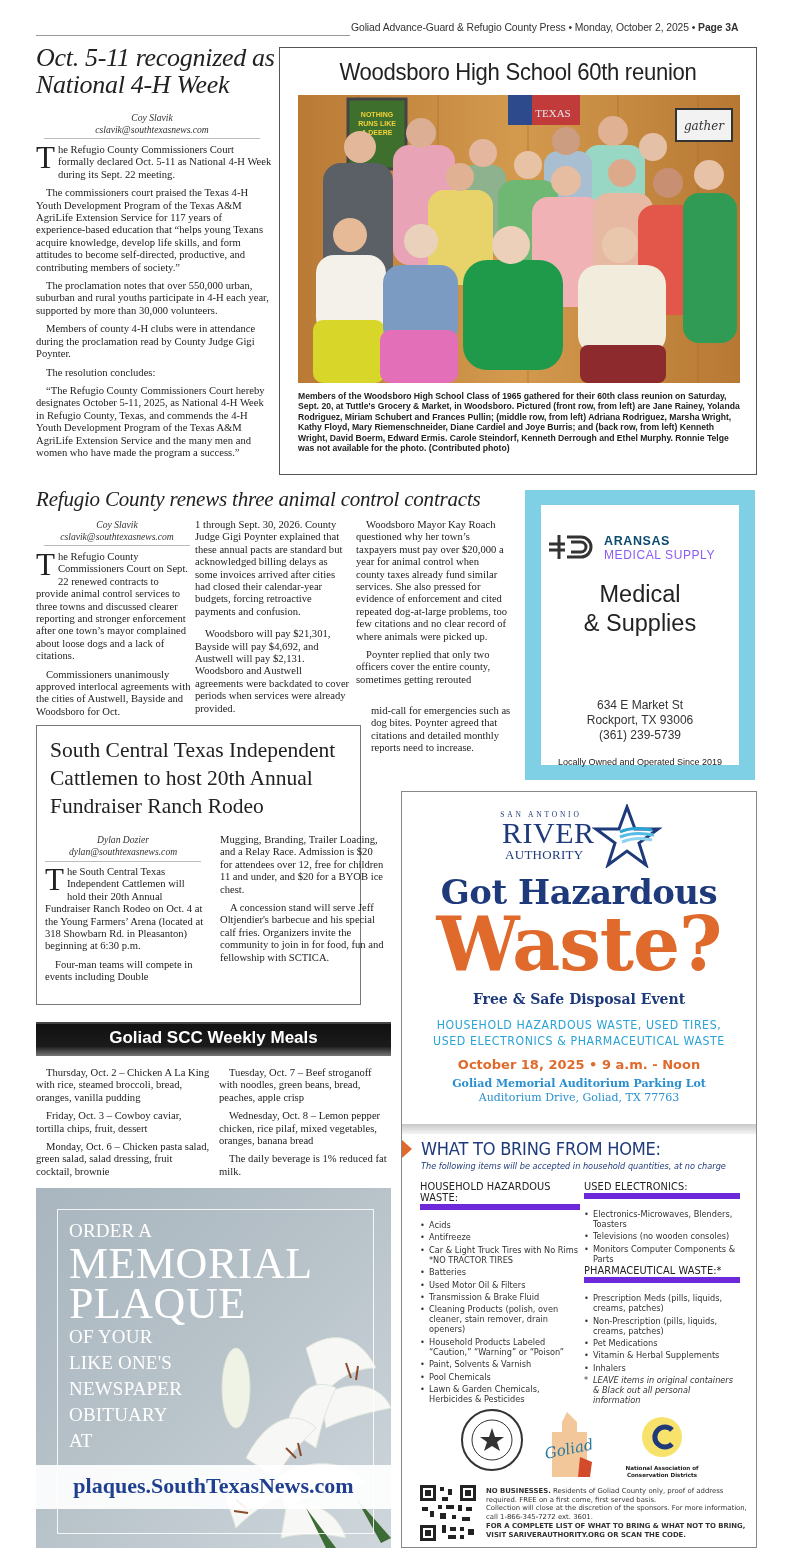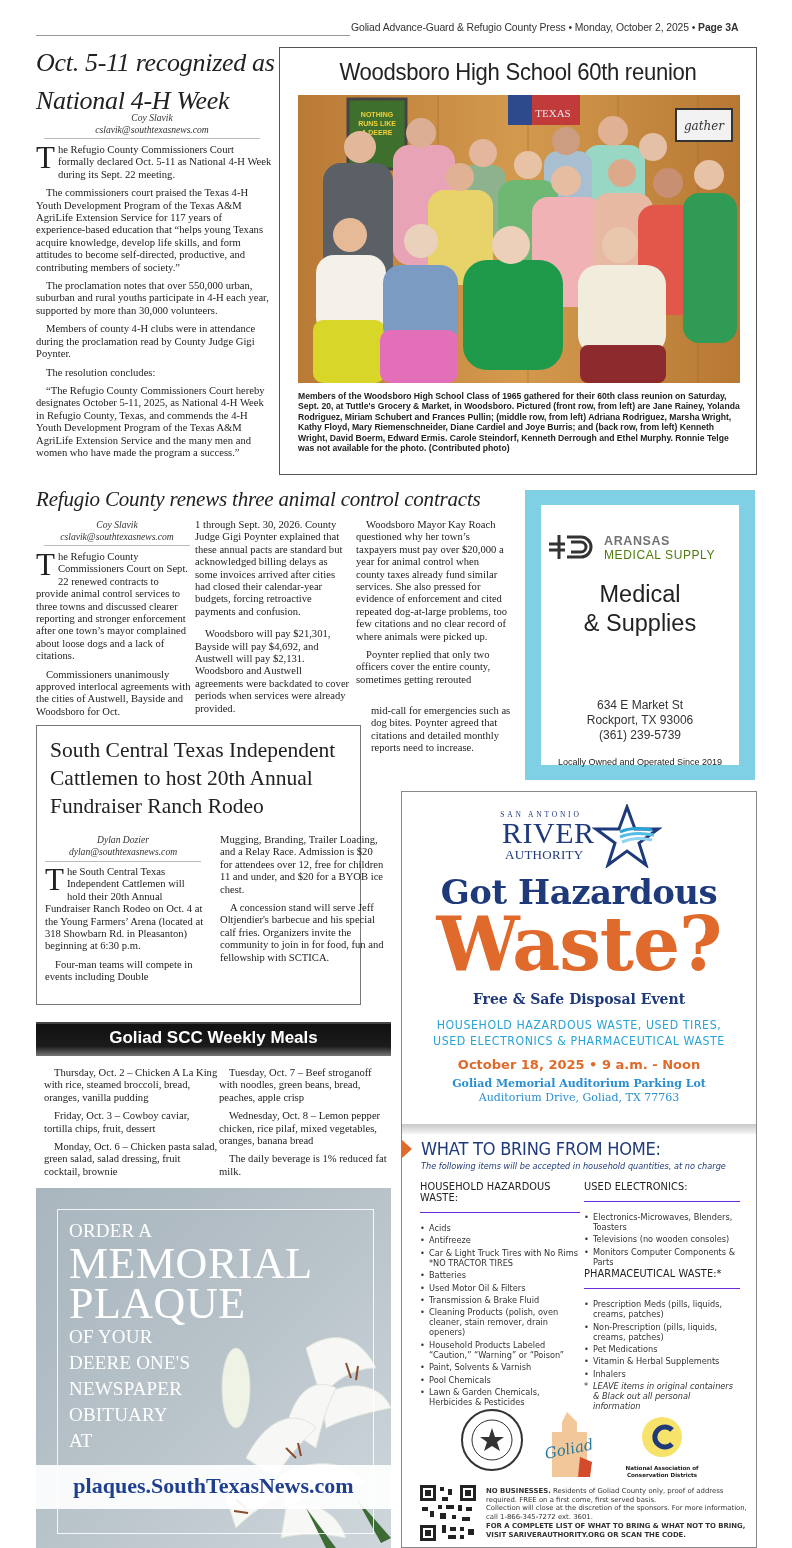--- a/index.html
+++ b/index.html
@@ -12,21 +12,21 @@
   .dropcap { float: left; font-size: 31px; line-height: 24px; margin: 2px 3px 0 0; font-family: "Liberation Serif", serif; }
   .byline { font-family: "Liberation Serif", serif; font-style: italic; font-size: 9.6px; line-height: 12px; text-align: center; color: #333; }
   .rule { border-bottom: 1px solid #bbb; }
 
   
   #header-line { left: 36px; top: 35px; width: 314px; border-top: 1px solid #999; }
   #header-text { left: 351px; top: 22px; font-family: "Liberation Sans", sans-serif; font-size: 10.4px; color: #333; letter-spacing: -0.1px; }
   #header-text b { font-weight: bold; }
 
   
-  #h4-title { left: 36px; top: 44px; width: 240px; font-family: "Liberation Serif", serif; font-style: italic; font-size: 26px; line-height: 38px; color: #222; letter-spacing: -0.3px; }
+  #h4-title { left: 36px; top: 44px; width: 240px; font-family: "Liberation Serif", serif; font-style: italic; font-size: 26px; line-height: 27px; color: #222; letter-spacing: -0.3px; }
   #h4-byline { left: 44px; top: 112px; width: 216px; padding-bottom: 2px; }
   #h4-body { left: 36px; top: 144px; width: 236px; }
 
   
   #photo-box { left: 279px; top: 47px; width: 478px; height: 428px; border: 1px solid #555; }
   #photo-title { left: 0; top: 10px; width: 100%; text-align: center; font-family: "Liberation Sans", sans-serif; font-size: 24px; color: #222; letter-spacing: -0.3px; transform: scaleX(0.92); }
   #photo { left: 18px; top: 47px; width: 442px; height: 288px; overflow: hidden; background: #c4883c; }
   #photo-caption { left: 18px; top: 343px; width: 446px; font-family: "Liberation Sans", sans-serif; font-weight: bold; font-size: 8.6px; line-height: 10.4px; color: #222; }
 
   
@@ -34,37 +34,37 @@
   #ac-byline { left: 44px; top: 519px; width: 146px; padding-bottom: 2px; }
   #ac-col1 { left: 36px; top: 551px; width: 155px; }
   #ac-col2 { left: 195px; top: 519px; width: 155px; }
   #ac-col3 { left: 356px; top: 519px; width: 153px; }
   #ac-col3-wrap { left: 371px; top: 705px; width: 140px; }
 
   
   #aransas { left: 525px; top: 490px; width: 230px; height: 290px; background: #7fcfe5; }
   #aransas-inner { left: 16px; top: 15px; width: 198px; height: 260px; background: #fff; }
   #aransas-logo { left: 6px; top: 28px; width: 52px; height: 28px; }
-  #aransas-name1 { left: 63px; top: 29px; font-family: "Liberation Sans", sans-serif; font-weight: bold; font-size: 12.5px; letter-spacing: 0.6px; color: #737373; }
-  #aransas-name2 { left: 63px; top: 43px; font-family: "Liberation Sans", sans-serif; font-size: 12px; letter-spacing: 0.6px; color: #4d7c0f; }
+  #aransas-name1 { left: 63px; top: 29px; font-family: "Liberation Sans", sans-serif; font-weight: bold; font-size: 12.5px; letter-spacing: 0.6px; color: #0c4a6e; }
+  #aransas-name2 { left: 63px; top: 43px; font-family: "Liberation Sans", sans-serif; font-size: 12px; letter-spacing: 0.6px; color: #8b5cf6; }
   #aransas-headline { left: 0; top: 75px; width: 100%; text-align: center; font-family: "Liberation Sans", sans-serif; font-size: 23.5px; line-height: 29px; color: #222; }
   #aransas-address { left: 0; top: 193px; width: 100%; text-align: center; font-family: "Liberation Sans", sans-serif; font-size: 12px; line-height: 15px; color: #333; }
   #aransas-tagline { left: 0; top: 252px; width: 100%; text-align: center; font-family: "Liberation Sans", sans-serif; font-size: 9px; color: #222; }
 
   
   #ct-box { left: 36px; top: 725px; width: 325px; height: 280px; border: 1px solid #777; }
   #ct-title { left: 13px; top: 10px; width: 336px; font-family: "Liberation Serif", serif; font-size: 21.5px; line-height: 28px; color: #222; }
   #ct-byline { left: 8px; top: 108px; width: 156px; padding-bottom: 3px; }
   #ct-col1 { left: 8px; top: 140px; width: 160px; }
   #ct-col2 { left: 183px; top: 108px; width: 165px; }
 
   
   #meals-bar { left: 36px; top: 1022px; width: 355px; height: 34px; background: linear-gradient(#111 0%, #1b1b1b 70%, #777 100%); border-top: 2px solid #444; }
   #meals-title { left: 0; top: 4px; width: 100%; text-align: center; font-family: "Liberation Sans", sans-serif; font-weight: bold; font-size: 17px; color: #fff; }
-  #meals-col1 { left: 44px; top: 1067px; width: 175px; }
+  #meals-col1 { left: 36px; top: 1067px; width: 175px; }
   #meals-col2 { left: 219px; top: 1067px; width: 172px; }
 
   
   #plaque { left: 36px; top: 1188px; width: 355px; height: 360px; background: linear-gradient(135deg, #a9b6bf 0%, #b6c1c8 45%, #cfd7dc 100%); overflow: hidden; }
   #plaque-frame { left: 21px; top: 21px; width: 317px; height: 325px; border: 1px solid rgba(255,255,255,0.85); }
   #plaque-lines { left: 33px; top: 30px; font-family: "Liberation Serif", serif; color: #fff; }
   .pl-small { font-size: 19px; line-height: 26px; letter-spacing: 0.2px; }
   .pl-big { font-size: 44px; line-height: 40px; letter-spacing: 0.5px; }
   #plaque-url-bar { left: 0; top: 277px; width: 355px; height: 44px; background: rgba(255,255,255,0.92); }
   #plaque-url { left: 0; top: 8px; width: 100%; text-align: center; font-family: "Liberation Serif", serif; font-weight: bold; font-size: 22px; color: #1f3f8f; }
@@ -79,21 +79,21 @@
   #waste-q { left: 0; top: 112px; width: 100%; text-align: center; font-family: "DejaVu Serif", serif; font-weight: bold; font-size: 74px; line-height: 80px; color: #e06a2c; letter-spacing: -1px; }
   #free-safe { left: 0; top: 199px; width: 100%; text-align: center; font-family: "DejaVu Serif", serif; font-weight: bold; font-size: 14px; color: #1f3a7a; }
   #types { left: 0; top: 225px; width: 100%; text-align: center; font-family: "DejaVu Sans", sans-serif; font-size: 11.6px; line-height: 16px; color: #2aa3d6; letter-spacing: 0.6px; transform: scaleX(0.95); }
   #event-date { left: 0; top: 265px; width: 100%; text-align: center; font-family: "DejaVu Sans", sans-serif; font-weight: bold; font-size: 13px; color: #e06a2c; }
   #venue { left: 0; top: 285px; width: 100%; text-align: center; font-family: "DejaVu Serif", serif; font-weight: bold; font-size: 11px; color: #2a8fcf; }
   #venue-addr { left: 0; top: 299px; width: 100%; text-align: center; font-family: "DejaVu Serif", serif; font-size: 11px; color: #2a8fcf; }
   #waste-divider { left: 0; top: 332px; width: 100%; height: 10px; background: linear-gradient(#c8c8c8, #f4f4f4); }
   #bring-arrow { left: 0; top: 348px; width: 0; height: 0; border-top: 9px solid transparent; border-bottom: 9px solid transparent; border-left: 10px solid #e06a2c; }
   #bring-title { left: 19px; top: 346px; font-family: "DejaVu Sans", sans-serif; font-size: 18.5px; color: #1f3a7a; letter-spacing: -0.3px; transform: scaleX(0.88); transform-origin: left; }
   #bring-sub { left: 19px; top: 369px; font-family: "DejaVu Sans", sans-serif; font-style: italic; font-size: 8.2px; color: #1f3a7a; }
-  .list-head { font-family: "DejaVu Sans", sans-serif; font-size: 9.8px; color: #222; border-bottom: 1px solid #6d28d9; padding-bottom: 9px; margin-bottom: 3px; letter-spacing: 0.1px; transform-origin: left; }
+  .list-head { font-family: "DejaVu Sans", sans-serif; font-size: 9.8px; color: #222; border-bottom: 6px solid #6d28d9; padding-bottom: 1px; margin-bottom: 3px; letter-spacing: 0.1px; transform-origin: left; }
   .wlist { list-style: none; font-family: "DejaVu Sans", sans-serif; font-size: 8.2px; line-height: 10px; color: #333; margin-top: 10px; }
   .wlist li { position: relative; padding-left: 9px; margin-bottom: 2.4px; }
   .wlist li::before { content: "•"; position: absolute; left: 0; top: 0; }
   .wlist li.note::before { content: "*"; }
   .wlist li.note { font-style: italic; }
   #hhw { left: 18px; top: 389px; width: 160px; }
   #elec { left: 182px; top: 389px; width: 156px; }
   #logos { left: 50px; top: 610px; width: 260px; height: 80px; }
   #qr { left: 18px; top: 693px; width: 56px; height: 56px; }
   #fine-print { left: 84px; top: 695px; width: 266px; font-family: "DejaVu Sans", sans-serif; font-size: 6.9px; line-height: 8.7px; color: #333; }
@@ -300,21 +300,21 @@
         <path d="M120 200 L150 240 L140 240 Z"></path>
         <path d="M170 190 L205 230 L195 235 Z"></path>
       </g>
   </svg>
   <div class="abs" id="plaque-frame"></div>
   <div class="abs" id="plaque-lines">
     <div class="pl-small">ORDER A</div>
     <div class="pl-big">MEMORIAL</div>
     <div class="pl-big">PLAQUE</div>
     <div class="pl-small">OF YOUR</div>
-    <div class="pl-small">DEERE ONE'S</div>
+    <div class="pl-small">LIKE ONE'S</div>
     <div class="pl-small">NEWSPAPER</div>
     <div class="pl-small">OBITUARY</div>
     <div class="pl-small">AT</div>
   </div>
   <div class="abs" id="plaque-url-bar">
     <div class="abs" id="plaque-url">plaques.SouthTexasNews.com</div>
   </div>
 </div>
 
 <div class="abs" id="waste">

